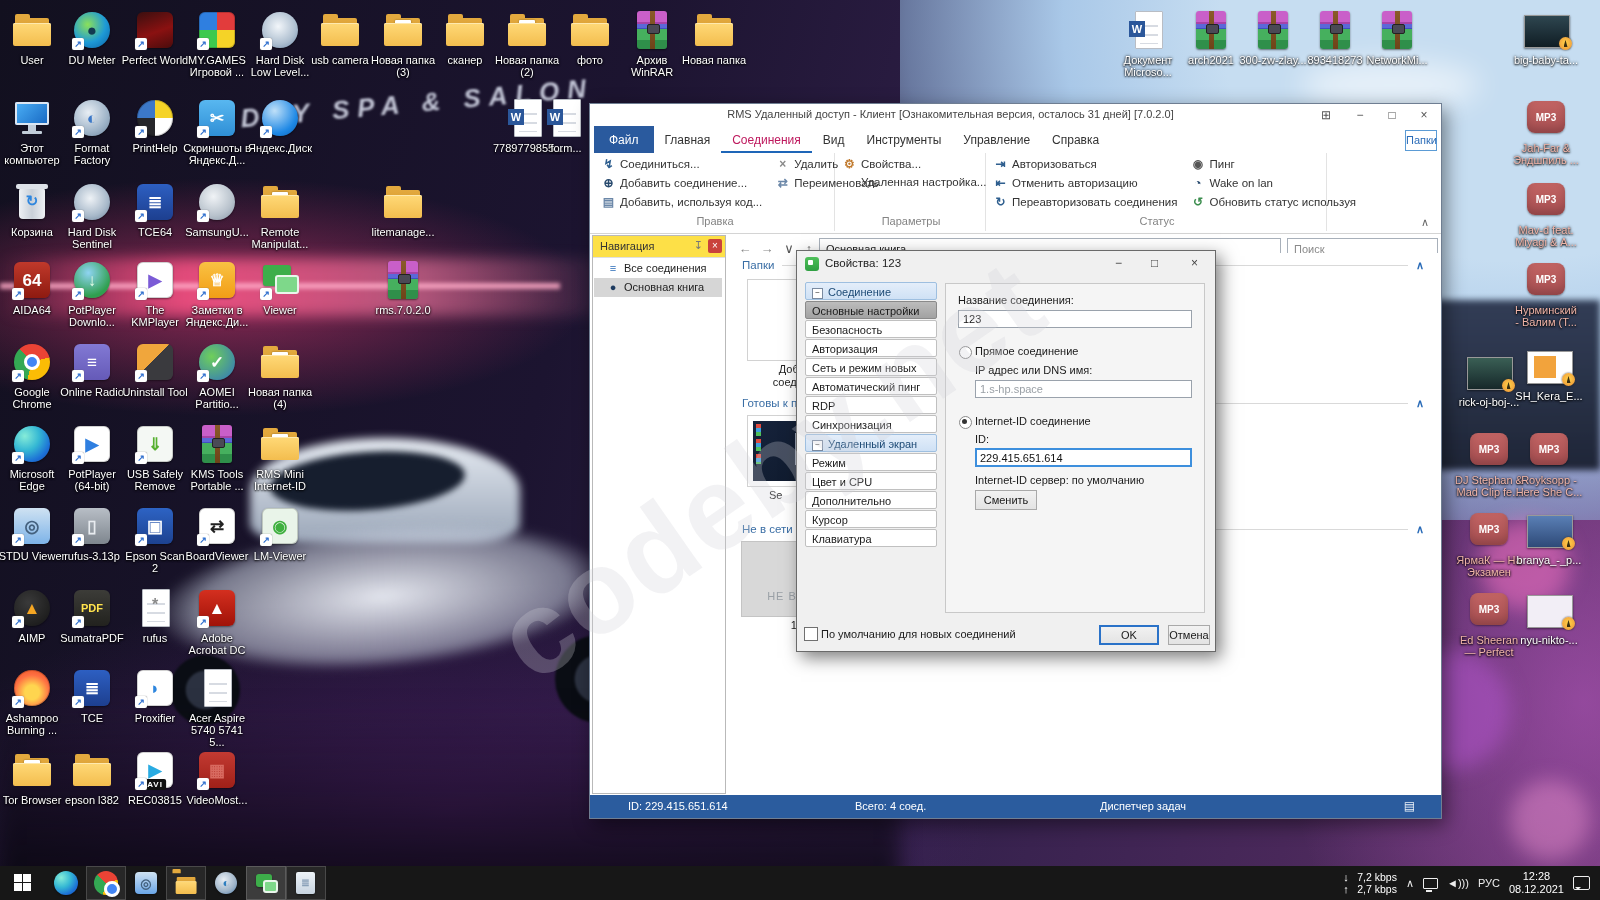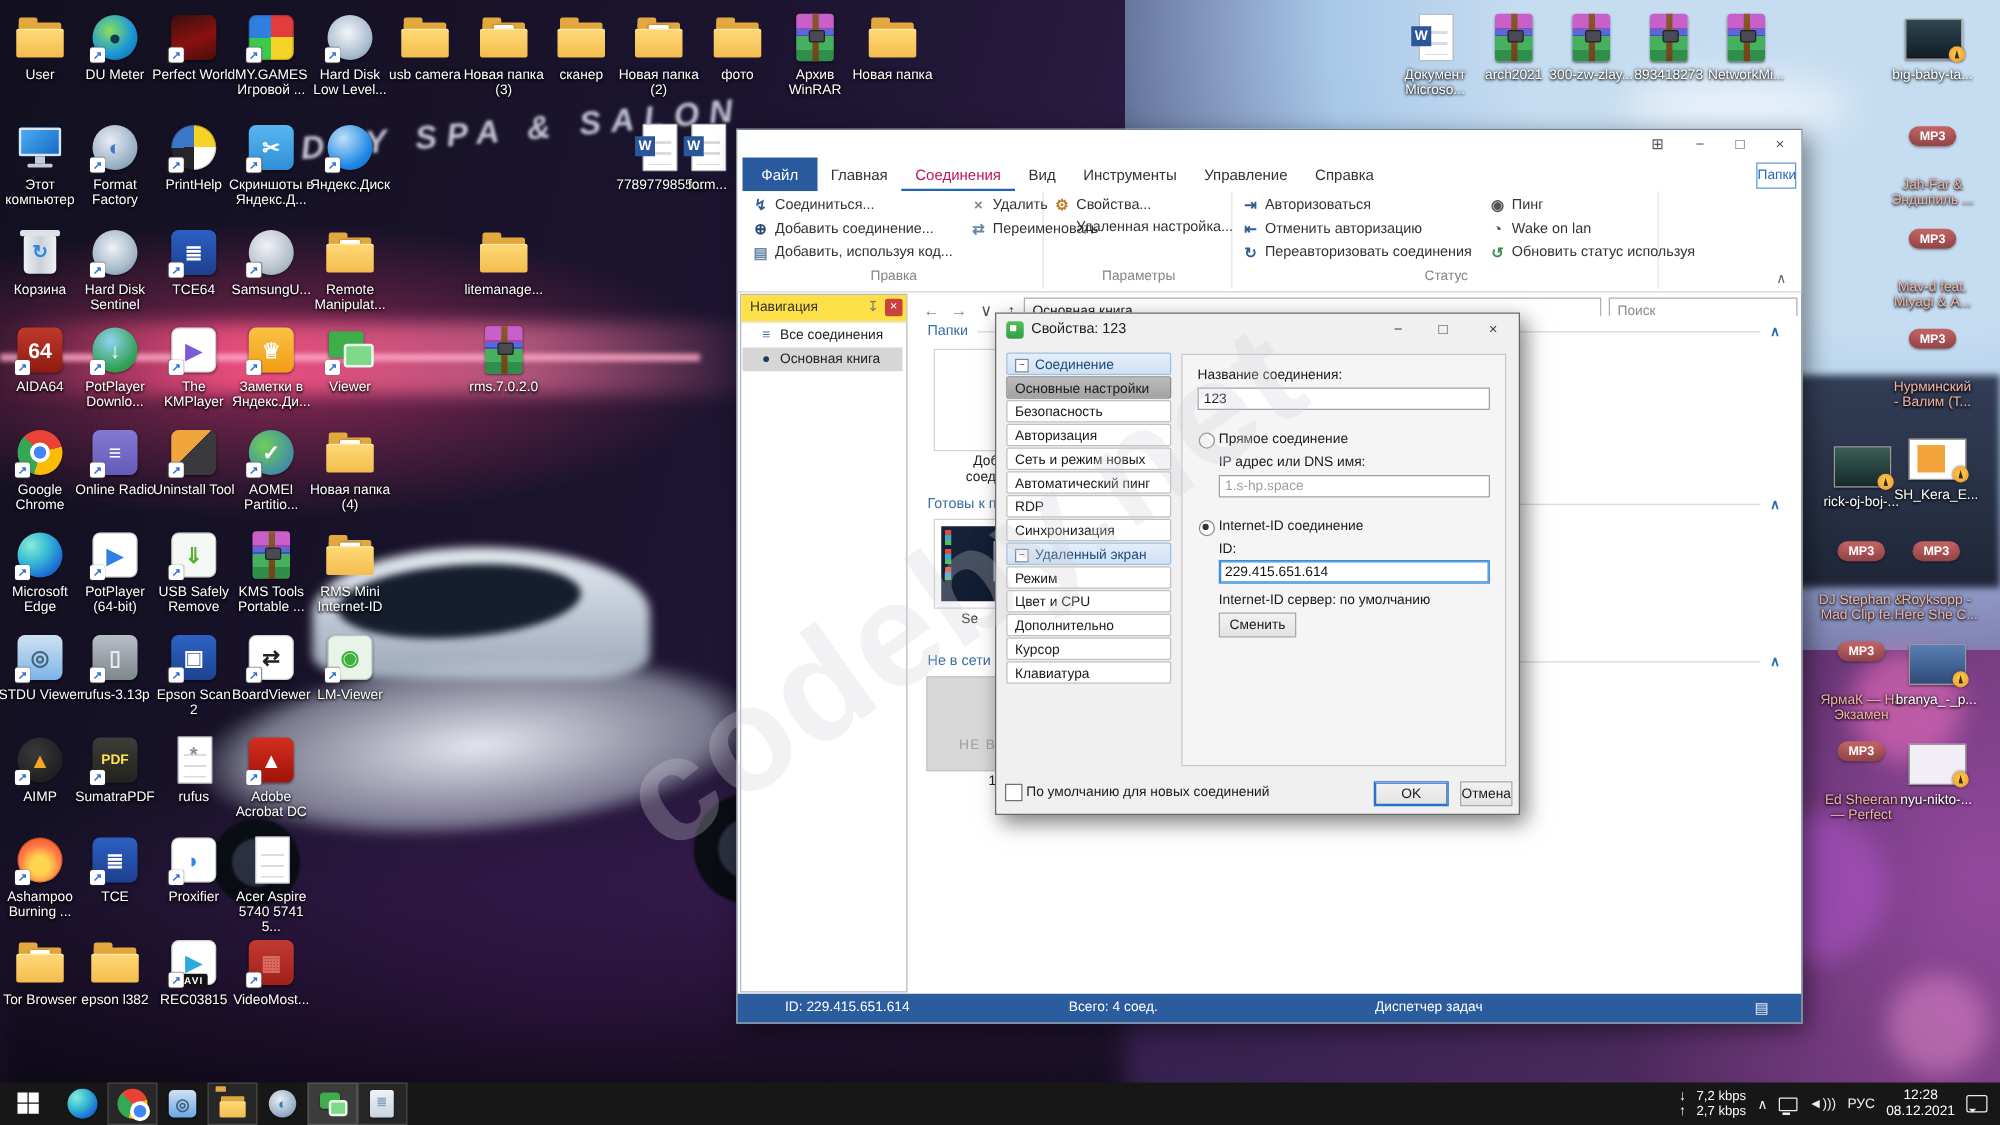--- a/index.html
+++ b/index.html
@@ -65,21 +65,21 @@
     background-image:repeating-linear-gradient(#fff 0 7px,#d7dbe2 7px 9px);background-size:18px 26px;background-position:4px 6px;background-repeat:no-repeat;}
   .wband{position:absolute;left:3px;top:13px;width:16px;height:16px;background:#2b579a;color:#fff;
     font-size:11px;font-weight:bold;line-height:16px;text-align:center;}
   .pglyph{position:absolute;left:9px;top:10px;width:26px;text-align:center;font-size:16px;font-weight:bold;}
   
   .rar{position:absolute;left:7px;top:3px;width:30px;height:38px;border-radius:3px;box-shadow:0 1px 2px rgba(0,0,0,.5);
     background:linear-gradient(180deg,#c95fc9 0 30%,#a743a7 30% 33%,#5b68d8 33% 44%,#3f4fc0 44% 47%,#46b05e 47% 76%,#2f8f4a 76% 100%);}
   .zip{position:absolute;left:20px;top:3px;width:5px;height:38px;background:linear-gradient(#8a5a2a,#6e4318);}
   .zipb{position:absolute;left:17px;top:16px;width:11px;height:8px;background:#4a4a55;border-radius:2px;border:1px solid #222;}
   
-  .mp3tile{position:absolute;left:3px;top:5px;width:38px;height:16px;border-radius:8px;
+  .mp3tile{position:absolute;left:3px;top:5px;width:38px;height:32px;border-radius:8px;
     background:linear-gradient(#c26463,#a84f52);display:flex;align-items:center;justify-content:center;
     color:#fff;font-weight:bold;font-size:10px;box-shadow:inset 0 -5px 8px rgba(0,0,0,.15),0 1px 2px rgba(0,0,0,.4);}
   
   .thumbtile{position:absolute;left:0px;top:7px;width:44px;height:31px;border:1px solid #999;box-shadow:0 1px 2px rgba(0,0,0,.5);}
   .thumb-inner{position:absolute;left:6px;top:4px;width:22px;height:22px;}
   .warnbadge{position:absolute;right:-3px;bottom:-3px;width:13px;height:13px;border-radius:50%;
     background:radial-gradient(circle at 50% 45%,#ffd24a,#f2a33c 70%);box-shadow:0 0 2px #333;}
   .warnbadge::after{content:"";position:absolute;left:4.5px;top:3px;width:4px;height:7px;background:#3a2f10;
     clip-path:polygon(50% 0,100% 100%,0 100%);}
   
@@ -858,20 +858,21 @@
           <div class="thumbtile" style="background: rgb(242, 238, 246);">
             <div class="warnbadge"></div>
           </div>
         </div>
         <div class="lbl">nyu-nikto-...</div>
       </div>
     </div>
 
   <div id="rms-window">
     <div class="w-titlebar">
+      <div class="w-title">RMS Удаленный доступ - Клиент [Ознакомительная версия, осталось 31 дней] [7.0.2.0]</div>
       <div class="w-btn" style="right:102px;">⊞</div>
       <div class="w-btn" style="right:68px;">−</div>
       <div class="w-btn" style="right:36px;">□</div>
       <div class="w-btn" style="right:4px;">×</div>
     </div>
     <div class="w-tabrow">
       <div id="tabs-host">
           <div class="tab file">Файл</div>
           <div class="tab">Главная</div>
           <div class="tab active">Соединения</div>

